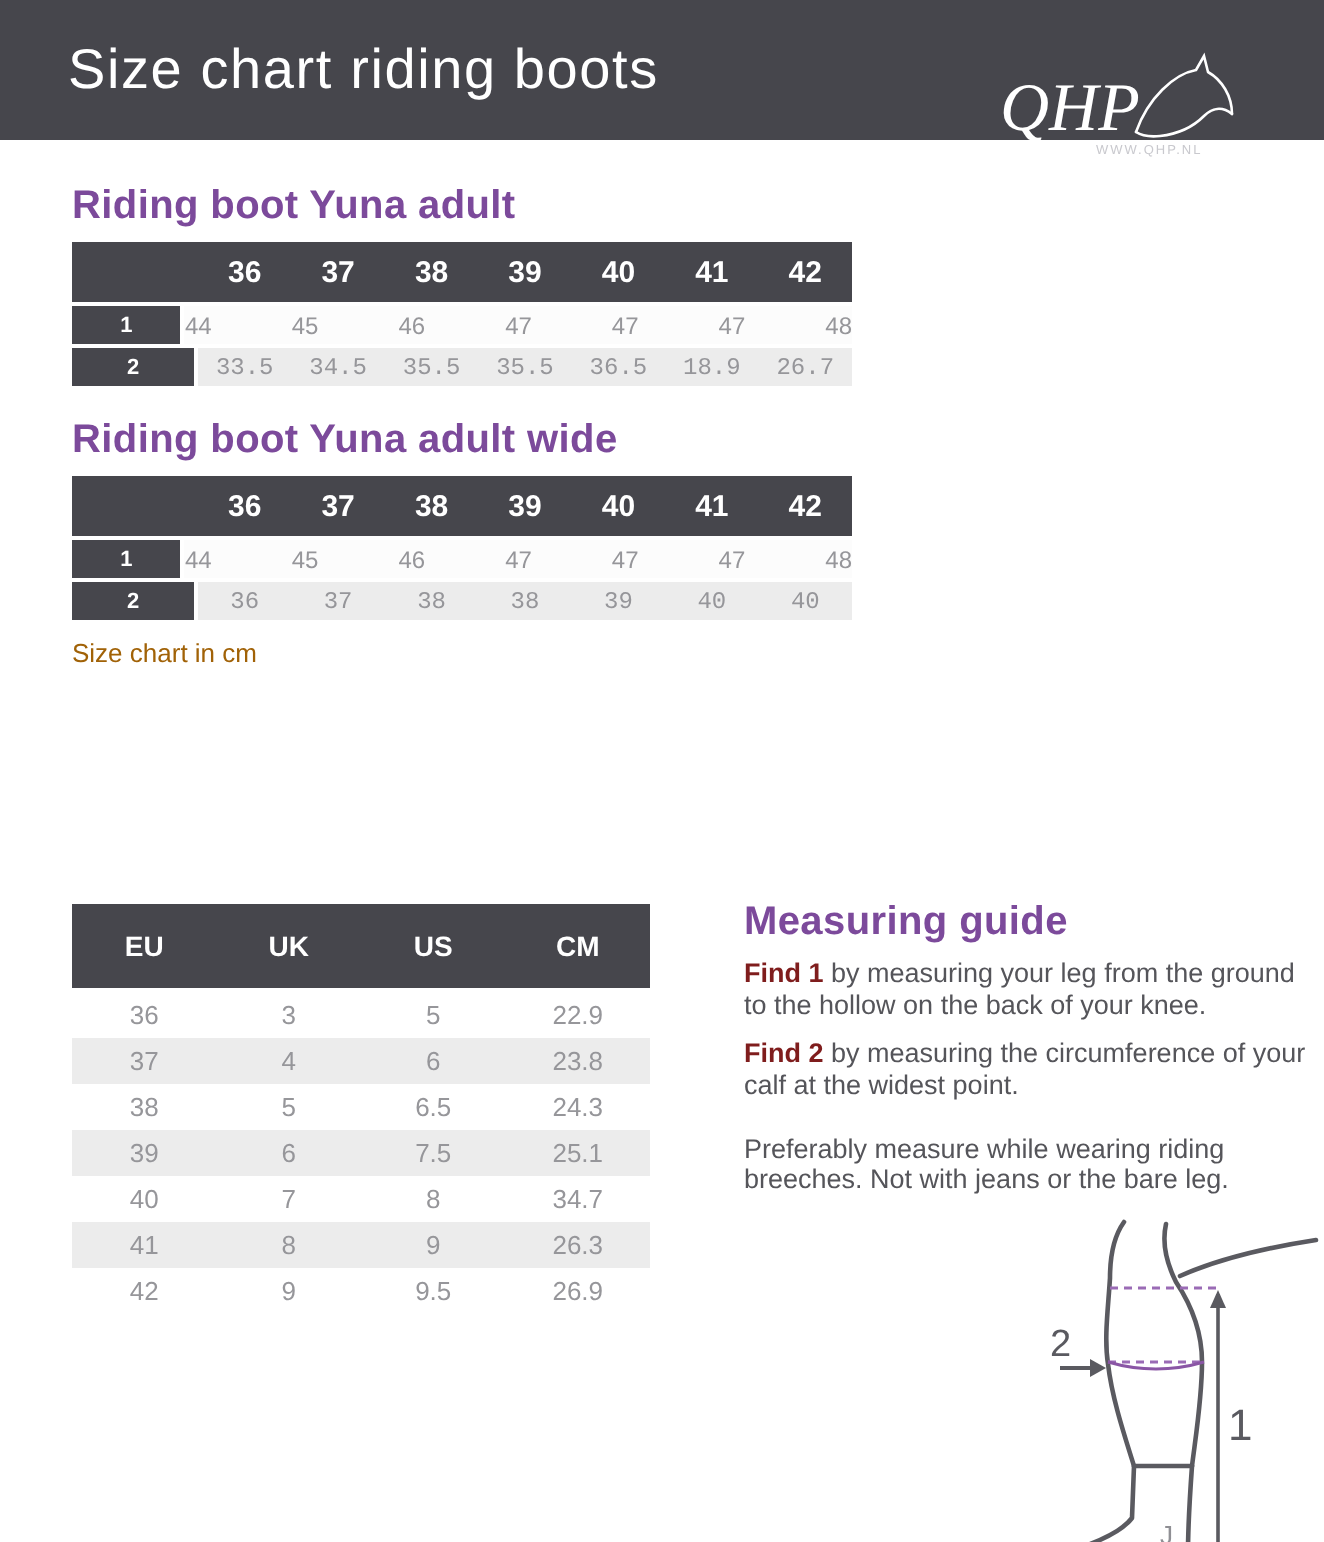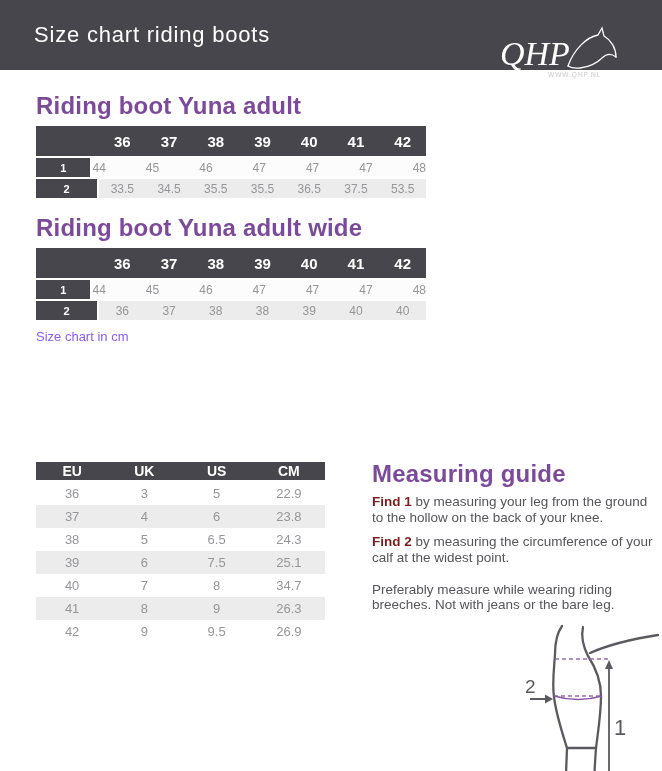--- a/index.html
+++ b/index.html
@@ -16,31 +16,31 @@
   .header {
     height: 70px;
     background: #46464c;
     display: flex;
     align-items: center;
     justify-content: space-between;
     padding: 0 38px 0 34px;
   }
   .header-title {
     color: #ffffff;
-    font-size: 22px;
+    font-size: 28px;
     font-weight: 300;
     letter-spacing: 0.8px;
     white-space: nowrap;
   }
   .logo-wrap { width: 124px; height: 56px; position: relative; top: 18px; }
 
   
   .section-heading {
     color: #7c4a9b;
-    font-size: 24px;
+    font-size: 20px;
     font-weight: 700;
     letter-spacing: 0.2px;
     margin: 0 0 6px 0;
   }
 
   
   .size-section { margin-left: 36px; }
   .size-section.first { margin-top: 22px; }
   .size-section.second { margin-top: 16px; }
 
@@ -59,35 +59,35 @@
     background: #46464c;
     color: #fff; font-size: 11px; font-weight: 700;
     display: flex; align-items: center; justify-content: center;
   }
   .st-data {
     flex: 1;
     display: grid; grid-template-columns: repeat(7, 1fr);
     align-items: center;
   }
   .st-data.row-a { background: #fcfcfc; gap: 40px; }
-  .st-data.row-b { background: #ececec; }
+  .st-data.row-b { background: #ececec; font-family: Liberation Mono, monospace; }
   .st-data span { text-align: center; font-size: 12px; color: #96969a; }
 
-  .size-note { margin: 9px 0 0 36px; font-size: 13px; color: #8b5cf6; }
+  .size-note { margin: 9px 0 0 36px; font-size: 13px; color: #a16207; }
 
   
   .bottom { display: flex; margin-top: 116px; }
   .col-left { margin-left: 36px; width: 300px; }
   .col-right { margin-left: 36px; width: 290px; }
 
   
   .conv-table { width: 289px; margin-top: 2px; }
   .conv-header {
     display: grid; grid-template-columns: repeat(4, 1fr);
-    background: #46464c; height: 18px; align-items: center; margin-bottom: 2px;
+    background: #46464c; height: 42px; align-items: center; margin-bottom: 2px;
   }
   .conv-header span { color: #fff; font-weight: 700; font-size: 14px; text-align: center; }
   .conv-row { display: grid; grid-template-columns: repeat(4, 1fr); height: 23px; align-items: center; }
   .conv-row.alt { background: #ececec; }
   .conv-row span { text-align: center; font-size: 13px; color: #96969a; }
 
   
   .mg-par { font-size: 13.5px; line-height: 1.16; color: #55555a; margin: 0 0 9px 0; }
   .mg-par b { color: #7f1d1d; }
   .mg-par.last { margin-top: 16px; }
@@ -136,22 +136,22 @@
       </div>
     </div>
     <div class="st-row">
       <div class="st-label">2</div>
       <div class="st-data row-b">
         <span>33.5</span>
         <span>34.5</span>
         <span>35.5</span>
         <span>35.5</span>
         <span>36.5</span>
-        <span>37.5</span>
-        <span>53.5</span>
+        <span>18.9</span>
+        <span>26.7</span>
       </div>
     </div>
   </div>
 </div>
 
 <div class="size-section second">
   <h2 class="section-heading">Riding boot Yuna adult wide</h2>
   <div class="size-table">
     <div class="st-header">
       <span></span>

